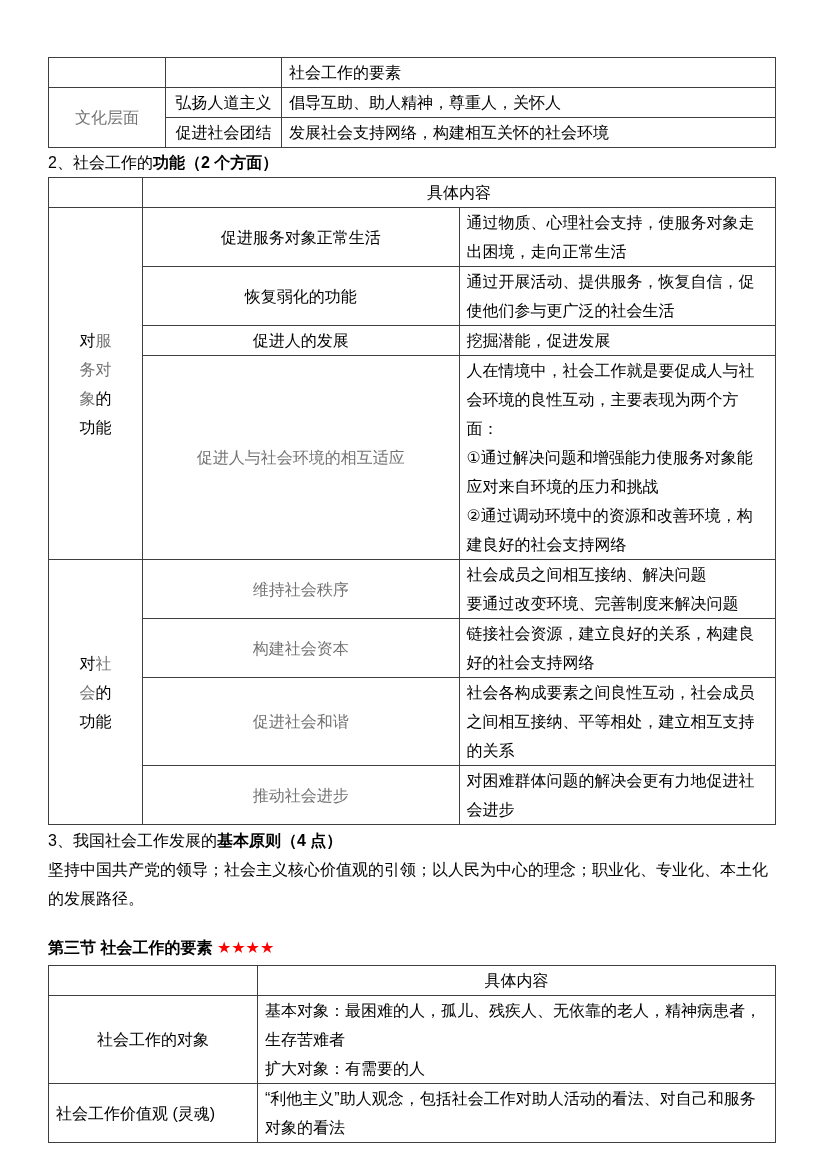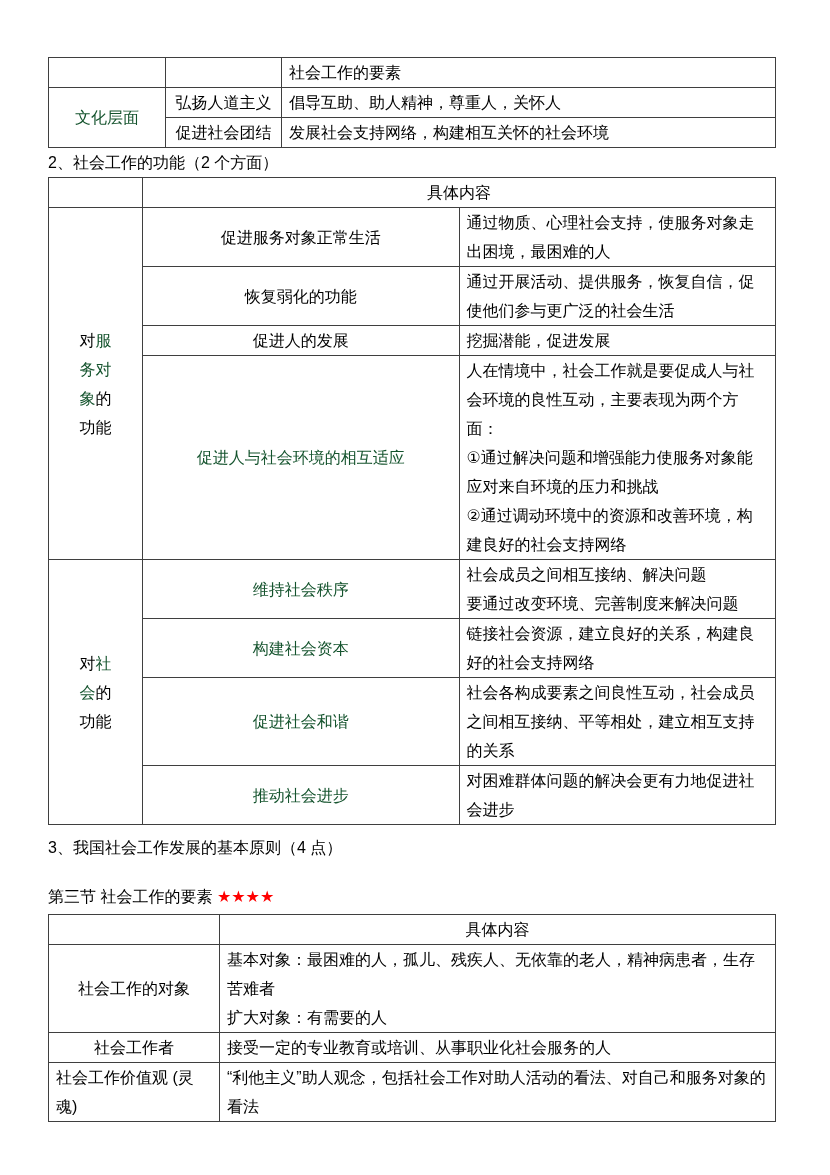--- a/index.html
+++ b/index.html
@@ -10,45 +10,45 @@
     color:#000000;
     font-size:16px;
     line-height:29px;
     overflow:hidden;
   }
   .page { padding:57px 54px 0 48px; }
 
   table { width:100%; border-collapse:collapse; table-layout:fixed; }
   td { border:1px solid #3f3f3f; padding:0 7px; vertical-align:top; word-break:break-all; }
 
-  .blue { color:#14532d; }
+  .blue { color:#737373; }
   .red  { color:#ff0000; }
-  .bold { font-weight:normal; }
+  .bold { font-weight:bold; }
 
   
   .t-culture .c1 { width:117px; text-align:center; vertical-align:middle; }
   .t-culture .c2 { width:116px; text-align:center; vertical-align:middle; }
   .t-culture .c3 { text-align:left; }
 
   
   .t-func .c1 { width:94px; padding:0 28px; text-align:center; vertical-align:middle; }
   .t-func .c2 { width:148px; text-align:center; vertical-align:middle; }
   .t-func .c3 { text-align:left; }
   .t-func .chdr { text-align:center; }
 
   
-  .t-elem .c1 { width:171px; text-align:left; vertical-align:middle; }
+  .t-elem .c1 { width:209px; text-align:left; vertical-align:middle; }
   .t-elem .c1.ctr { text-align:center; }
   .t-elem .c2 { text-align:left;margin-left:28px; }
   .t-elem .chdr { text-align:center; }
 
   .h-line { margin:0; }
   .t-func { margin-top:0px; }
   .t-elem { margin-top:3px; }
-  .after-table { margin-top:8px; }
+  .after-table { margin-top:1px; }
   .mt2 { margin-top:20px; }
 </style>
 </head>
 <body>
 
 <div class="page">
 
   <table class="t-culture">
     <tbody>
         <tr>
@@ -73,21 +73,21 @@
   <table class="t-func">
     <tbody>
         <tr>
       <td class="c1"></td>
       <td class="chdr" colspan="2">具体内容</td>
     </tr>
     <tr>
       <td class="c1" rowspan="4"><span>对</span><span class="blue">服务对象</span><span>的功能</span></td>
       <td class="c2">促进服务对象正常生活</td>
       <td class="c3">
-            <div>通过物质、心理社会支持，使服务对象走出困境，最困难的人</div>
+            <div>通过物质、心理社会支持，使服务对象走出困境，走向正常生活</div>
           </td>
     </tr>
     <tr>
       <td class="c2">恢复弱化的功能</td>
       <td class="c3">
             <div>通过开展活动、提供服务，恢复自信，促使他们参与更广泛的社会生活</div>
           </td>
     </tr>
     <tr>
       <td class="c2">促进人的发展</td>
@@ -126,44 +126,39 @@
     <tr>
       <td class="c2 blue">推动社会进步</td>
       <td class="c3">
             <div>对困难群体问题的解决会更有力地促进社会进步</div>
           </td>
     </tr>
   </tbody>
     </table>
 
   <div class="h-line after-table"><span>3、我国社会工作发展的</span><span class="bold">基本原则（4 点）</span></div>
+  <div class="h-line">坚持中国共产党的领导；社会主义核心价值观的引领；以人民为中心的理念；职业化、专业化、本土化的发展路径。</div>
 
   <div class="h-line mt2"><span class="bold">第三节 社会工作的要素</span><span class="bold"> </span><span class="bold red">★★★★</span></div>
 
 
   <table class="t-elem">
     <tbody>
         <tr>
       <td class="c1"></td>
       <td class="chdr">具体内容</td>
     </tr>
     <tr>
       <td class="c1 ctr">社会工作的对象</td>
       <td class="c2">
         <div>基本对象：最困难的人，孤儿、残疾人、无依靠的老人，精神病患者，生存苦难者</div>
         <div>扩大对象：有需要的人</div>
       </td>
     </tr>
     <tr>
-      <td class="c1 ctr">社会工作者</td>
-      <td class="c2">
-            <div>接受一定的专业教育或培训、从事职业化社会服务的人</div>
-          </td>
-    </tr>
-    <tr>
       <td class="c1">社会工作价值观 (灵魂)</td>
       <td class="c2">
             <div>“利他主义”助人观念，包括社会工作对助人活动的看法、对自己和服务对象的看法</div>
           </td>
     </tr>
 
   </tbody>
     </table>
 
 </div>

